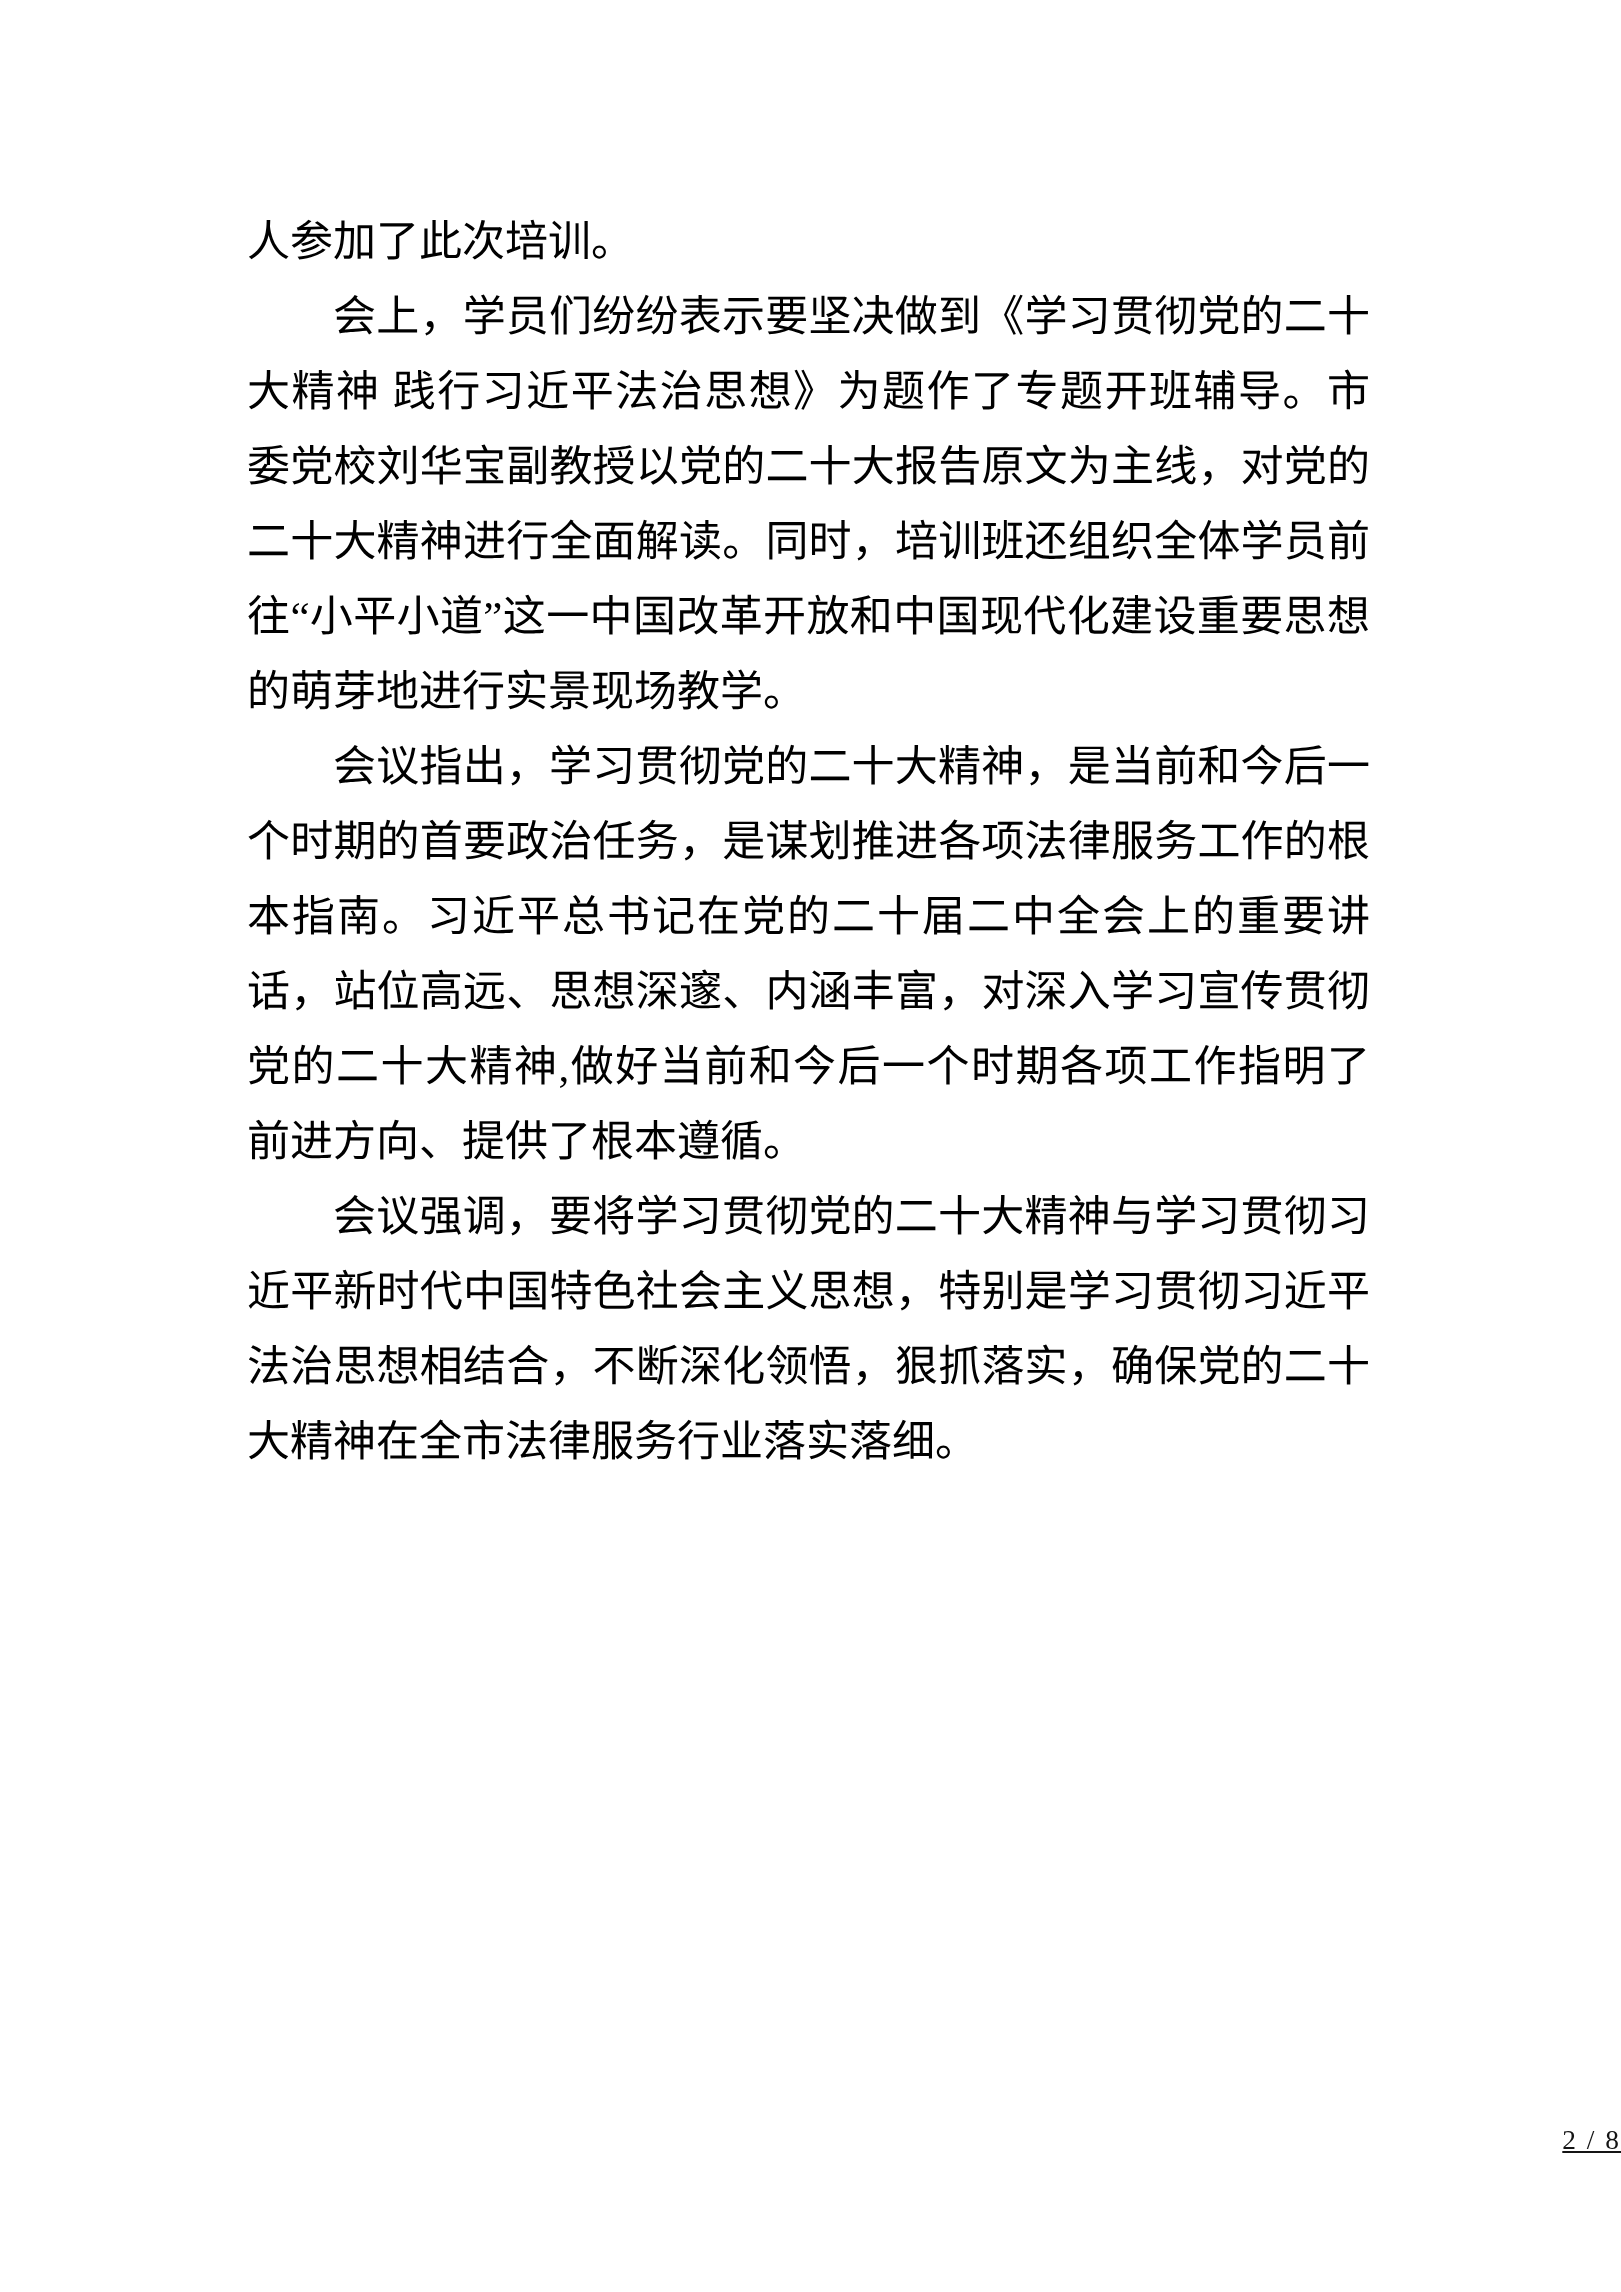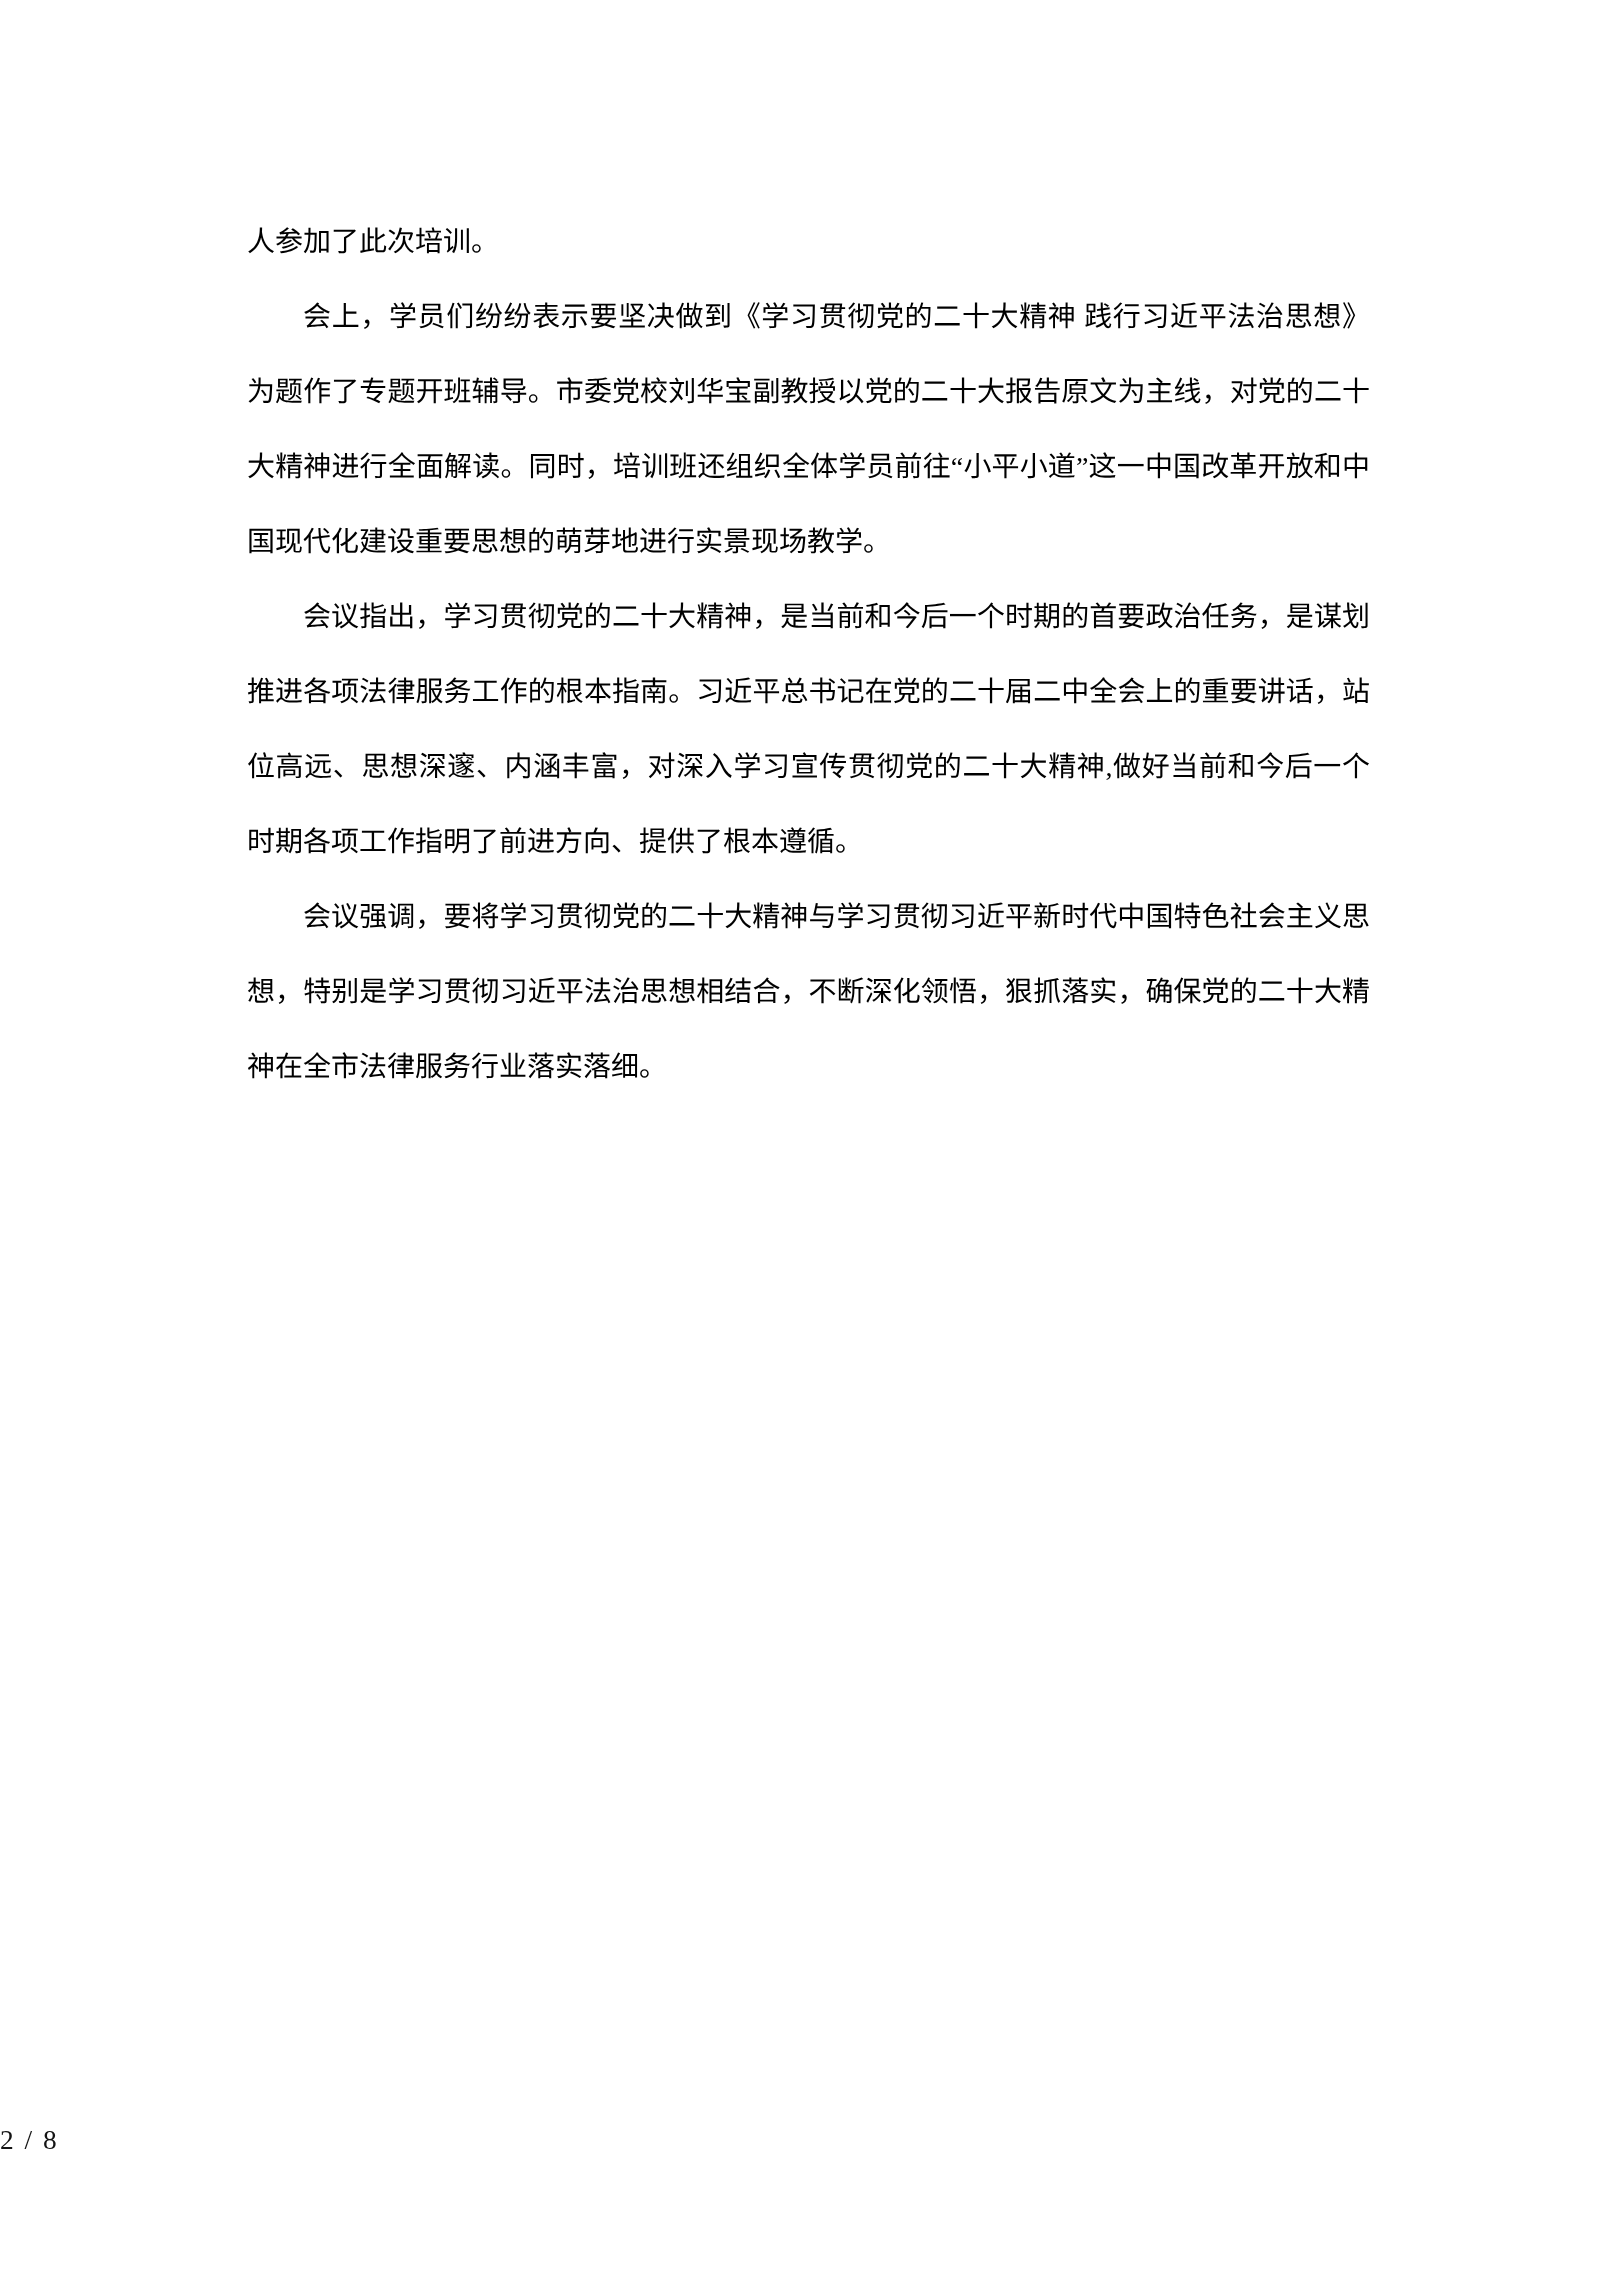--- a/index.html
+++ b/index.html
@@ -25,40 +25,41 @@
   .content {
     position: absolute;
     left: 247px;
     top: 204px;
     width: 1123px;
     color: #000000;
   }
   .content p {
     margin: 0;
     padding: 0;
-    font-size: 28px;
+    font-size: 43px;
     line-height: 75px;
     text-align: justify;
     text-align-last: left;
     color: #000000;
     word-break: break-all;
   }
   .content p.indent {
     text-indent: 2em;
   }
   .footer {
     position: absolute;
     left: 0;
     top: 2124px;
     width: 100%;
-    text-align: left;
+    text-align: right;
     font-size: 27.4px;
     line-height: 33px;
     letter-spacing: 2px;
     color: #141414;
+    text-decoration: underline;
   }
 </style>
 </head>
 <body>
 
 <div class="page">
   <div class="content">
     <p>人参加了此次培训。</p>
     <p class="indent">会上，学员们纷纷表示要坚决做到《学习贯彻党的二十大精神 践行习近平法治思想》为题作了专题开班辅导。市委党校刘华宝副教授以党的二十大报告原文为主线，对党的二十大精神进行全面解读。同时，培训班还组织全体学员前往“小平小道”这一中国改革开放和中国现代化建设重要思想的萌芽地进行实景现场教学。</p>
     <p class="indent">会议指出，学习贯彻党的二十大精神，是当前和今后一个时期的首要政治任务，是谋划推进各项法律服务工作的根本指南。习近平总书记在党的二十届二中全会上的重要讲话，站位高远、思想深邃、内涵丰富，对深入学习宣传贯彻党的二十大精神,做好当前和今后一个时期各项工作指明了前进方向、提供了根本遵循。</p>

